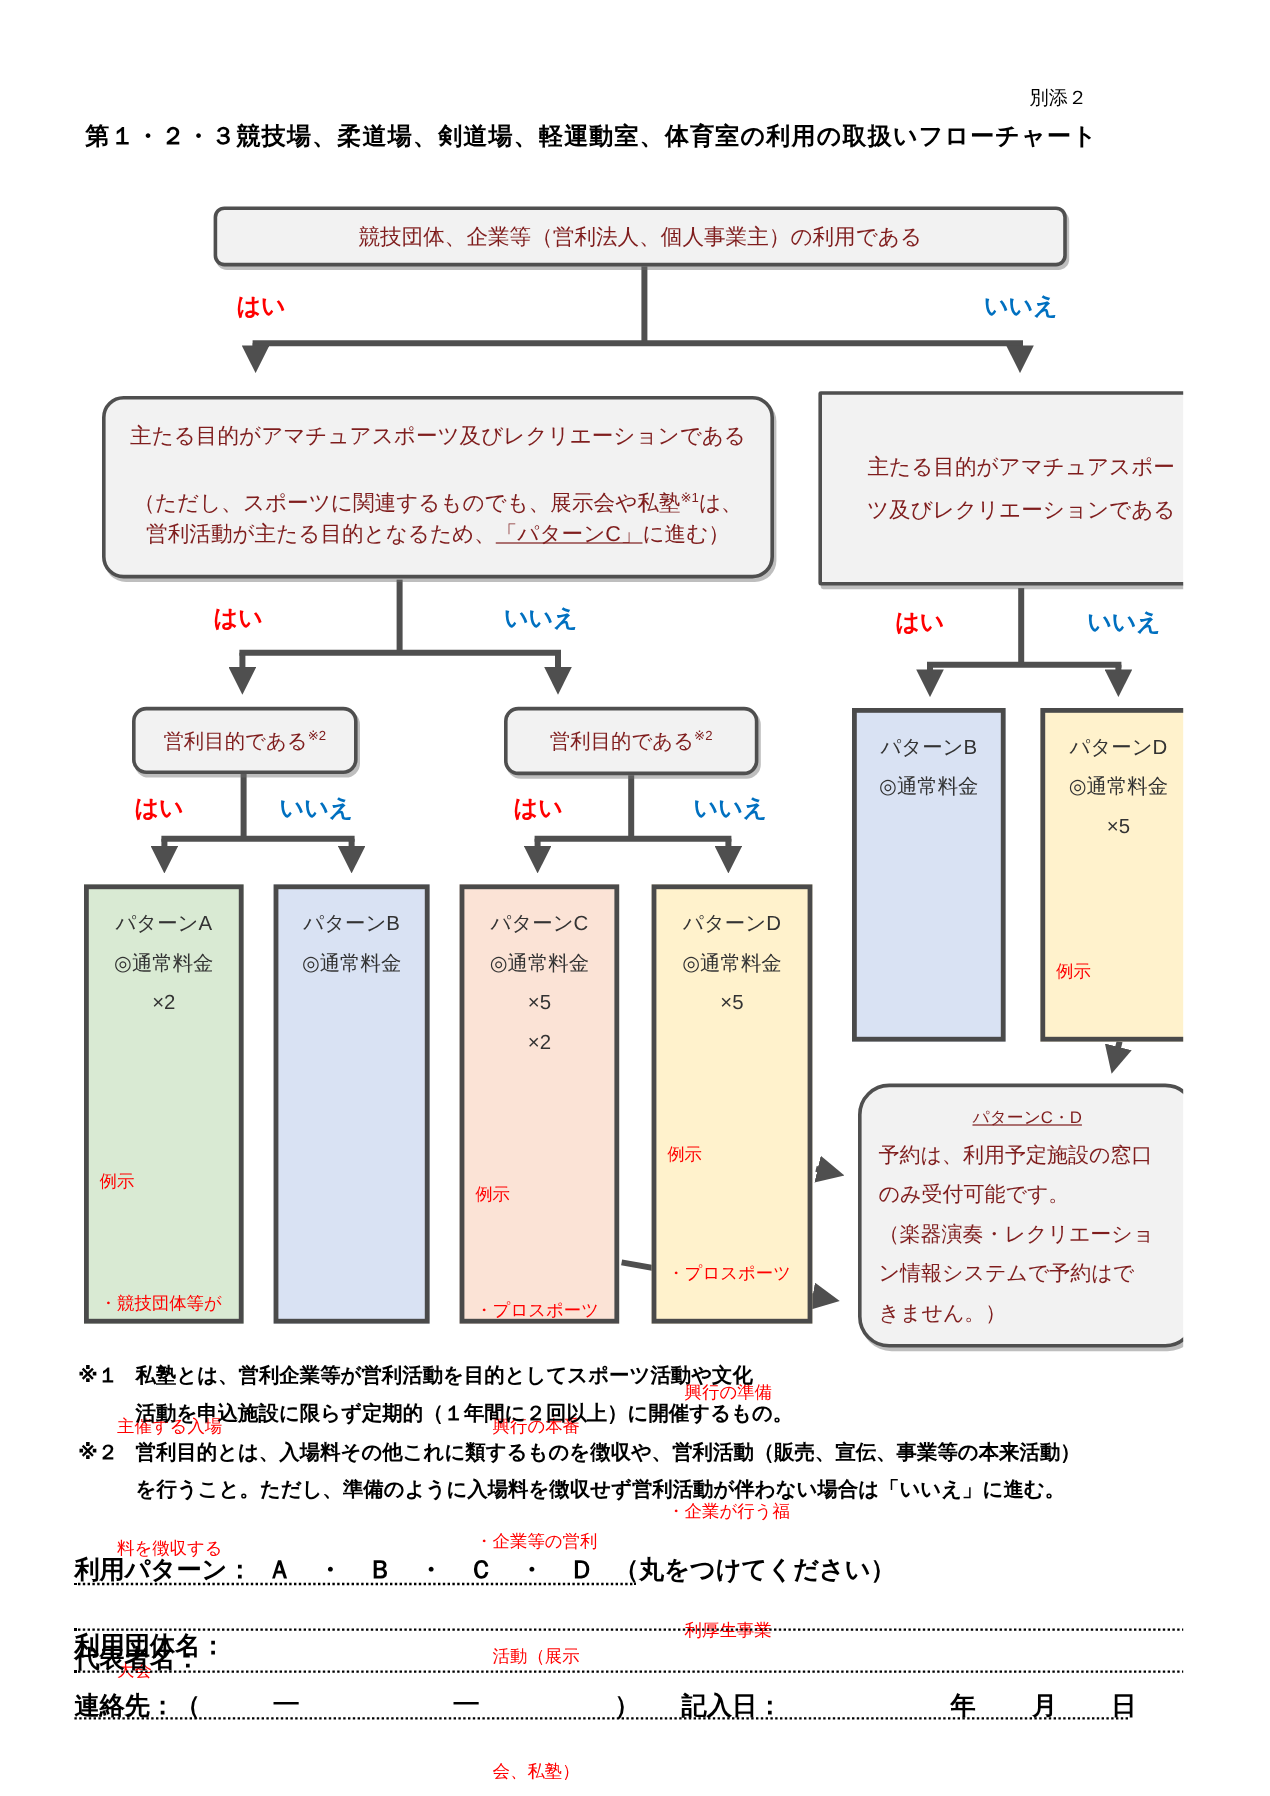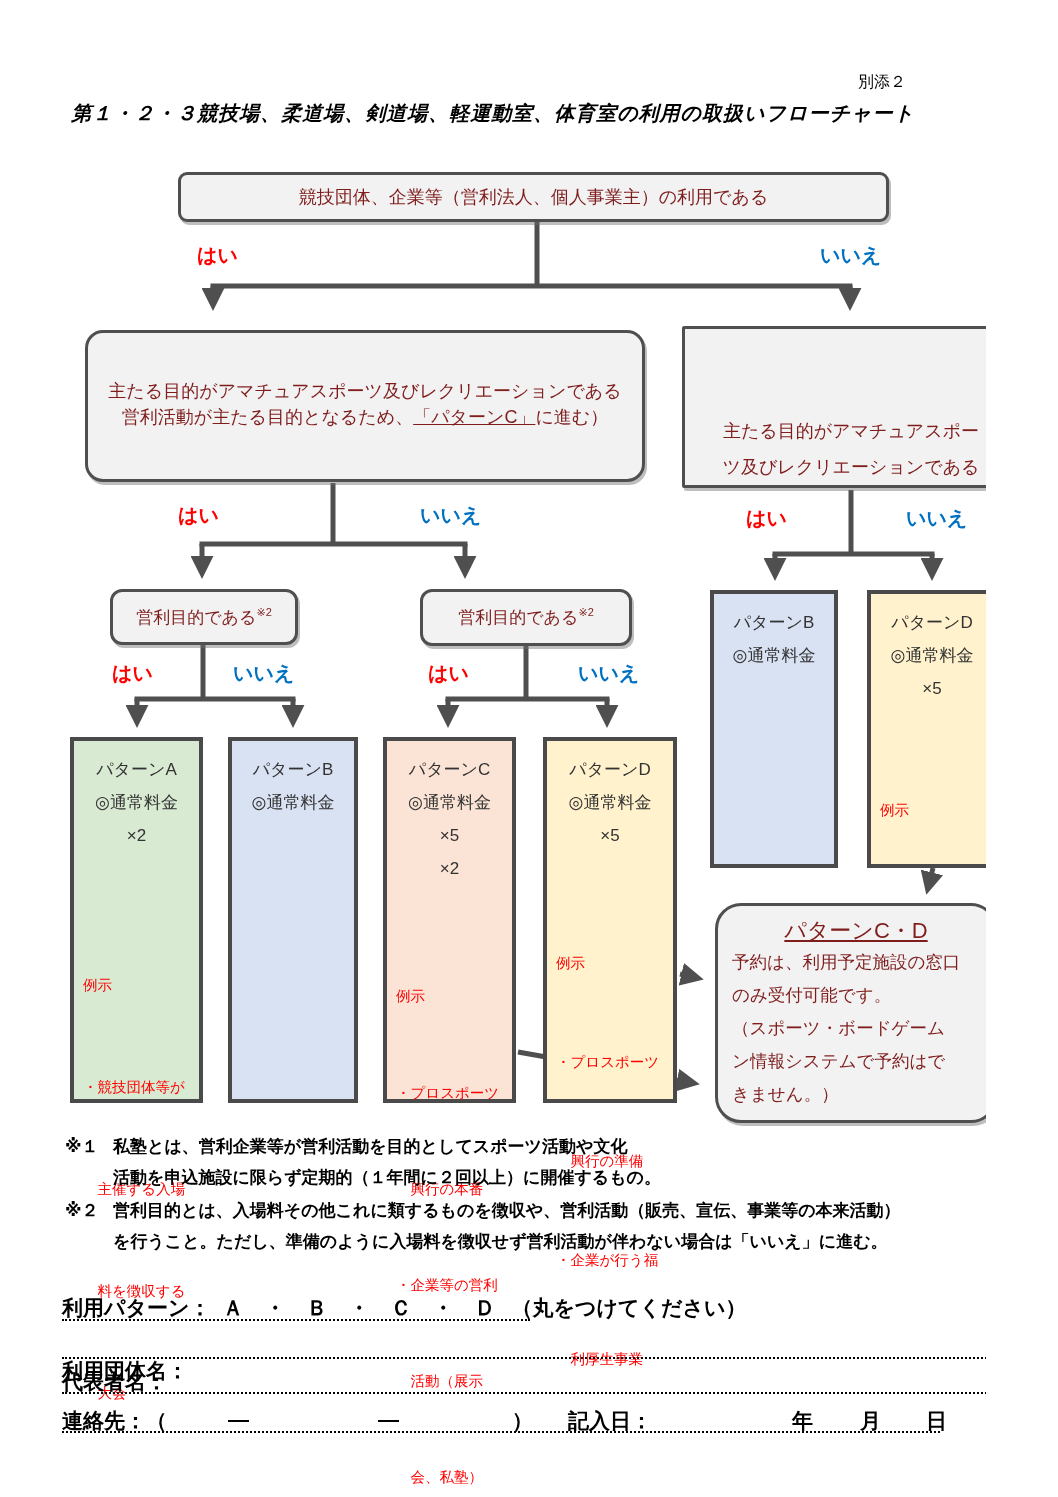--- a/index.html
+++ b/index.html
@@ -4,41 +4,41 @@
 <style>
   html,body{margin:0;padding:0;background:#ffffff;}
   #canvas{
     position:relative;width:986px;height:1497px;background:#ffffff;
     font-family:"Liberation Sans","DejaVu Sans",sans-serif;
     color:#262626;overflow:hidden;
   }
   
   .attach{position:absolute;top:72px;left:858px;font-size:16px;color:#000;}
   .doc-title{position:absolute;top:100px;left:0;width:100%;text-align:center;
-    font-size:20px;font-weight:bold;color:#000;letter-spacing:1px;white-space:pre;font-style:italic;}
+    font-size:20px;font-weight:bold;color:#000;letter-spacing:1px;white-space:pre;}
   
   .qbox{position:absolute;background:#f2f2f2;border:3px solid #4f4f4f;
     box-sizing:border-box;border-radius:14px;display:flex;flex-direction:column;
     align-items:center;justify-content:center;font-size:18px;color:#7f1d1d;
     box-shadow:2px 3px 0 rgba(110,110,110,.45);text-align:center;}
   .qbox .ln{white-space:pre;}
   
   .yn{position:absolute;font-weight:bold;font-size:20px;white-space:pre;}
   .yes{color:#ff0000;}
   .no{color:#0070c0;}
   
   .pattern{position:absolute;border:4px solid #4a4a4a;box-sizing:border-box;
     padding-top:12px;font-size:17px;color:#333;text-align:center;}
   .ptitle,.pfee,.pmult{line-height:33px;white-space:pre;}
   .pex{margin-top:28px;text-align:left;color:#ff0000;font-size:14.5px;
     padding:0 4px 0 9px;line-height:34px;white-space:pre;}
   .exlabel{line-height:34px;}
   
   .notebox{border-radius:26px;justify-content:flex-start;padding-top:10px;}
-  .notebox .ntitle{font-size:22px;text-decoration:underline;line-height:30px;white-space:pre;}
+  .notebox .ntitle{font-size:14px;text-decoration:underline;line-height:30px;white-space:pre;}
   .notebox .nline{align-self:flex-start;padding-left:14px;font-size:17.5px;
     line-height:33px;white-space:pre;text-align:left;}
   
   .fn{position:absolute;font-size:17px;font-weight:bold;color:#000;white-space:pre;}
   
   .frm{position:absolute;font-size:21px;font-weight:bold;color:#000;white-space:pre;}
   .dotline{position:absolute;border-bottom:2px dotted #000;height:0;}
   sup.fnref{font-size:11px;vertical-align:super;}
   .plink{text-decoration:underline;}
   svg.wires{position:absolute;left:0;top:0;pointer-events:none;}
@@ -91,24 +91,25 @@
 
   <div class="qbox" style="left:178px;top:172px;width:711px;height:50px;border-radius:9px;">
     <div class="ln">競技団体、企業等（営利法人、個人事業主）の利用である</div>
   </div>
 
   <div class="yn yes" style="left:197px;top:242px;">はい</div>
   <div class="yn no" style="left:820px;top:242px;">いいえ</div>
 
   <div class="qbox" style="left:85px;top:330px;width:560px;height:152px;border-radius:18px;">
     <div class="ln" style="margin-top:-4px;">主たる目的がアマチュアスポーツ及びレクリエーションである</div>
+    <div class="ln" style="margin-top:32px;"><span>（ただし、スポーツに関連するものでも、展示会や私塾</span><sup class="fnref">※1</sup><span>は、</span></div>
     <div class="ln" style="margin-top:2px;"><span>営利活動が主たる目的となるため、</span><span class="plink">「パターンC」</span><span>に進む）</span></div>
   </div>
 
-  <div class="qbox" style="left:682px;top:326px;width:338px;height:162px;border-radius:2px;justify-content:flex-end;">
+  <div class="qbox" style="left:682px;top:326px;width:338px;height:162px;border-radius:2px;">
     <div class="ln" style="line-height:36px;">主たる目的がアマチュアスポー</div>
     <div class="ln" style="line-height:36px;">ツ及びレクリエーションである</div>
   </div>
 
   <div class="yn yes" style="left:178px;top:502px;">はい</div>
   <div class="yn no" style="left:420px;top:502px;">いいえ</div>
   <div class="yn yes" style="left:746px;top:505px;">はい</div>
   <div class="yn no" style="left:906px;top:505px;">いいえ</div>
 
   <div class="qbox" style="left:110px;top:589px;width:188px;height:56px;border-radius:12px;font-size:17px;">
@@ -183,21 +184,21 @@
       <div>・楽器演奏</div>
       <div>・ボードゲーム</div>
       <div>・勉強会</div>
     </div>
   </div>
 
   <div class="qbox notebox" style="left:715px;top:903px;width:282px;height:220px;">
     <div class="ntitle">パターンC・D</div>
     <div class="nline">予約は、利用予定施設の窓口</div>
     <div class="nline">のみ受付可能です。</div>
-    <div class="nline">（スポーツ・ボードゲーム</div>
+    <div class="nline">（楽器演奏・レクリエーショ</div>
     <div class="nline">ン情報システムで予約はで</div>
     <div class="nline">きません。）</div>
   </div>
 
   <div class="fn" style="left:65px;top:1135px;">※１</div>
   <div class="fn" style="left:113px;top:1135px;">私塾とは、営利企業等が営利活動を目的としてスポーツ活動や文化</div>
   <div class="fn" style="left:113px;top:1166px;">活動を申込施設に限らず定期的（１年間に２回以上）に開催するもの。</div>
   <div class="fn" style="left:65px;top:1199px;">※２</div>
   <div class="fn" style="left:113px;top:1199px;">営利目的とは、入場料その他これに類するものを徴収や、営利活動（販売、宣伝、事業等の本来活動）</div>
   <div class="fn" style="left:113px;top:1230px;">を行うこと。ただし、準備のように入場料を徴収せず営利活動が伴わない場合は「いいえ」に進む。</div>

